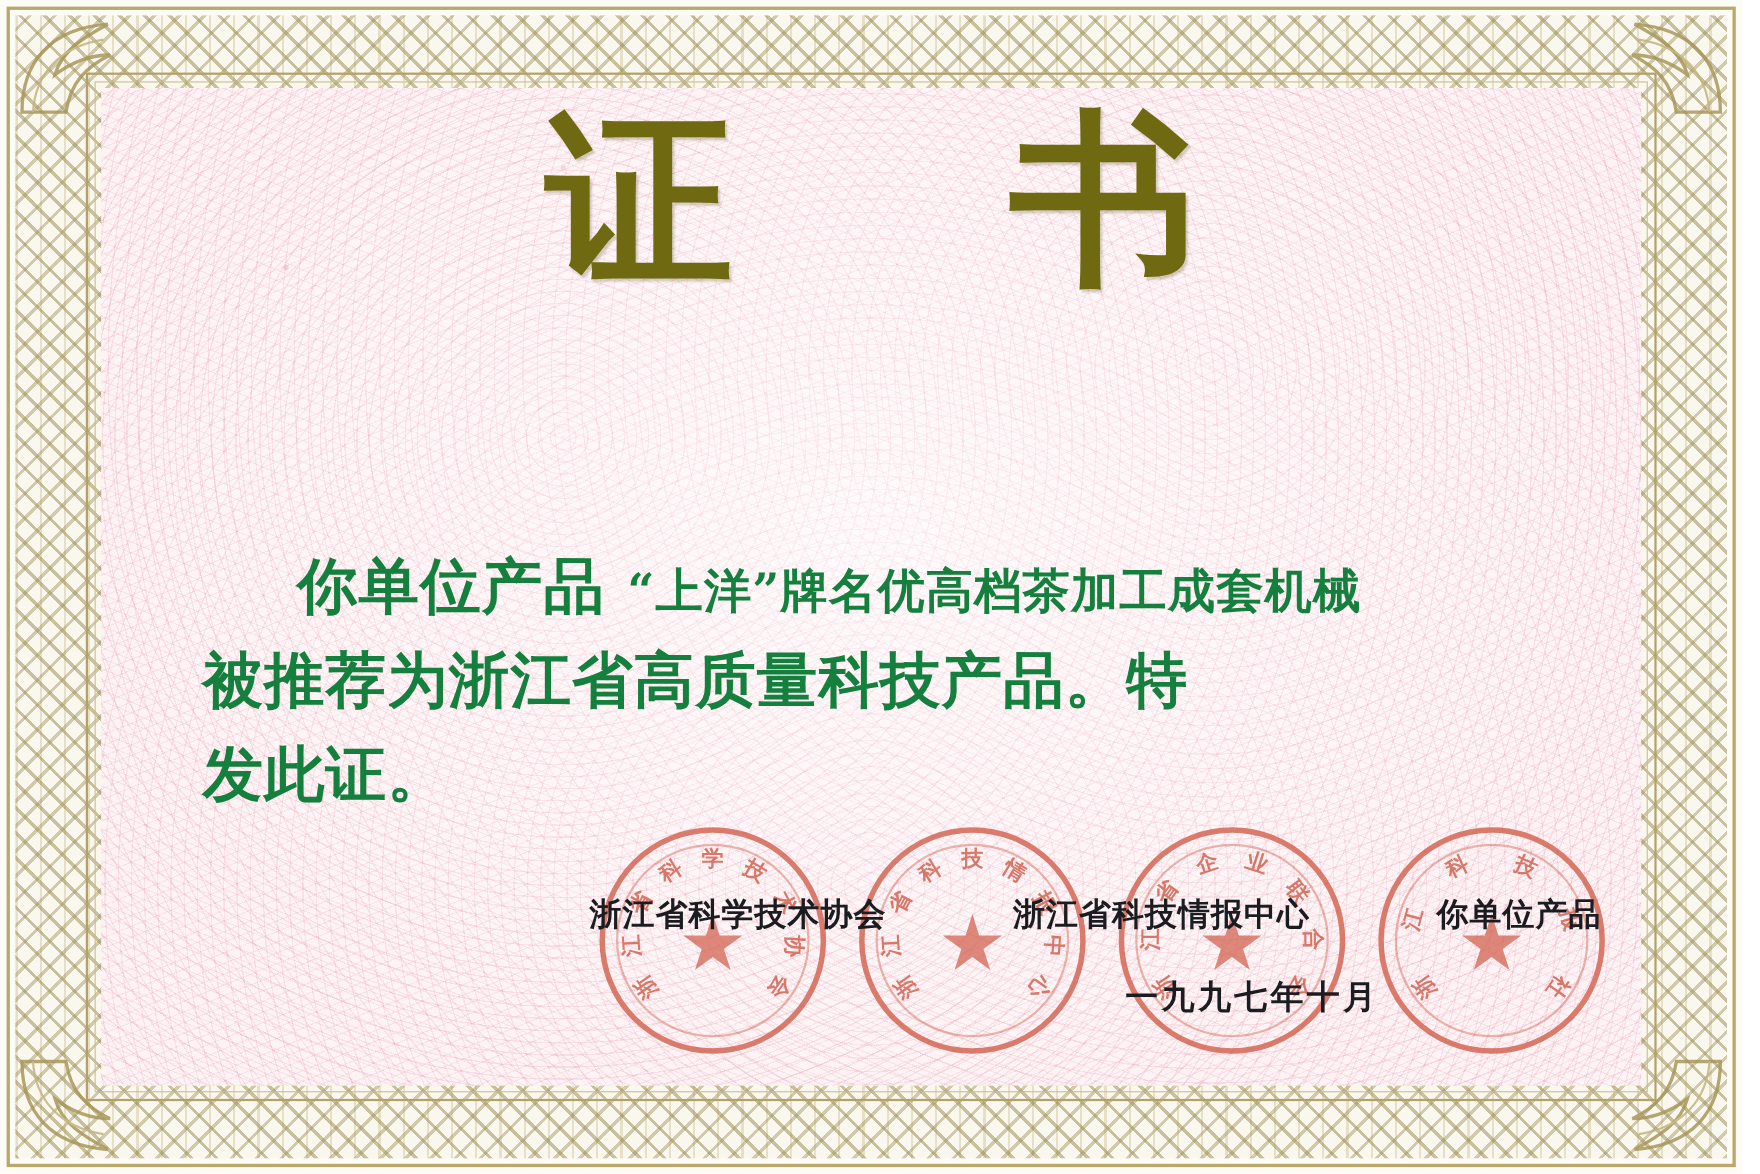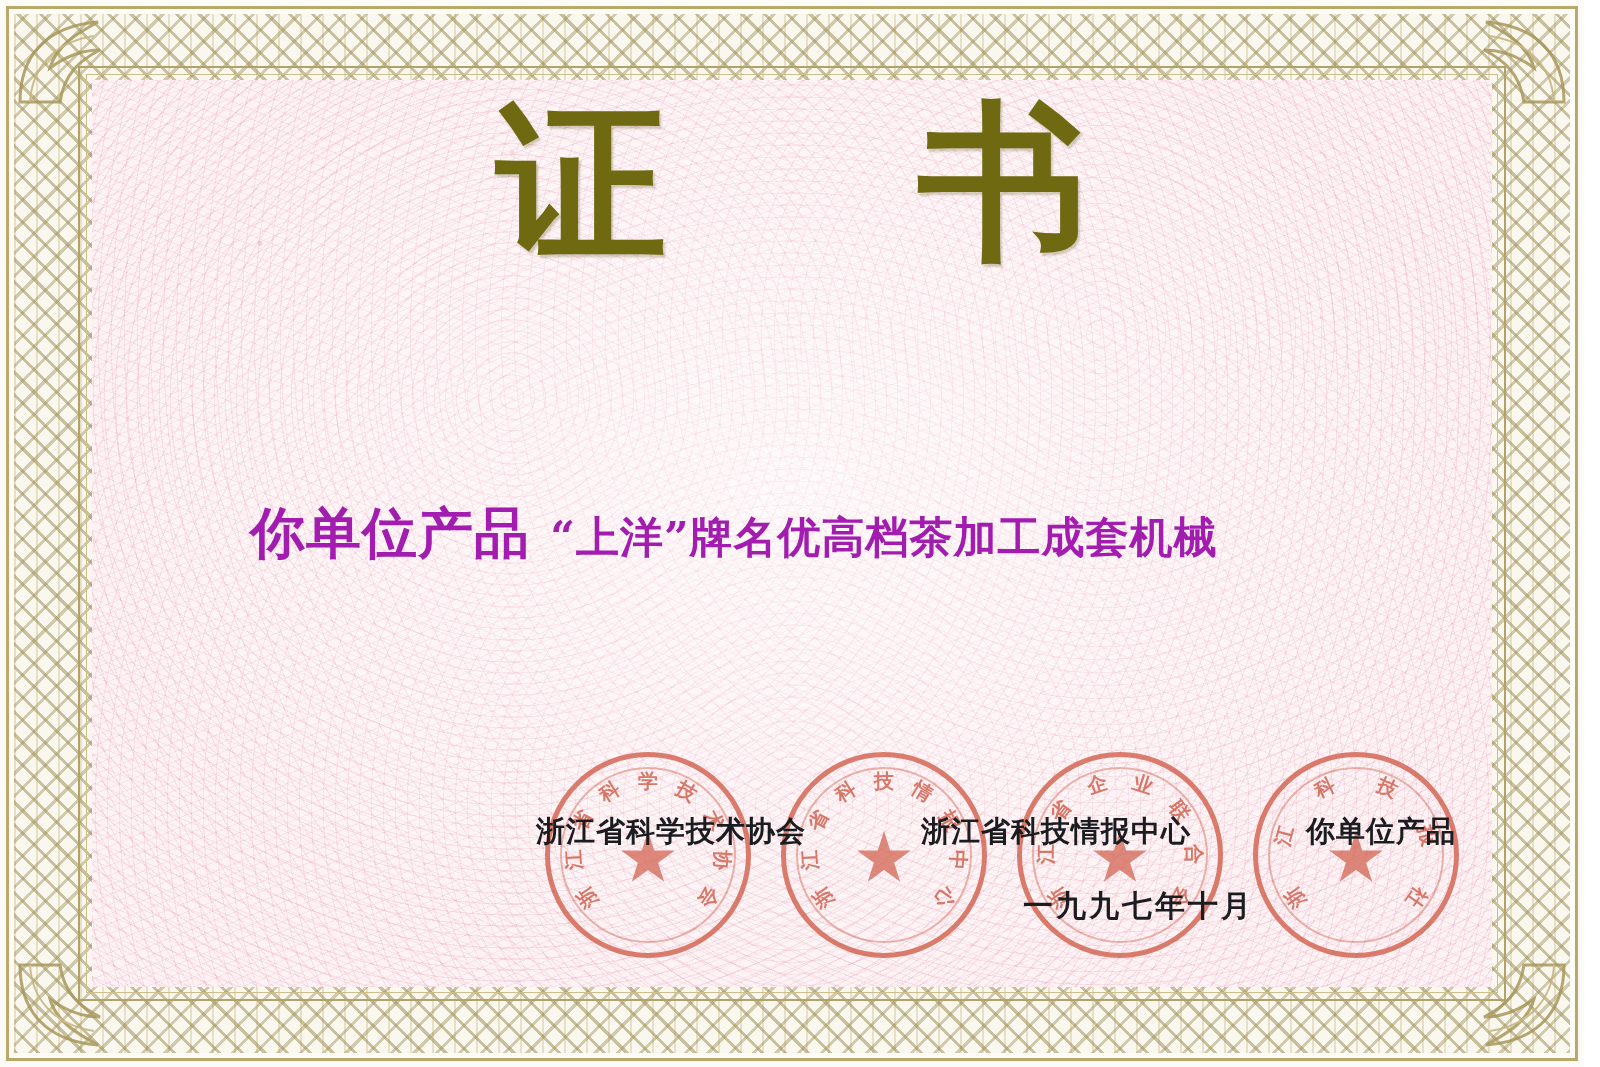--- a/index.html
+++ b/index.html
@@ -139,28 +139,28 @@
     top: 398px;
     font-family: "DejaVu Sans", "Liberation Sans", sans-serif;
     font-size: 50px;
     font-weight: 600;
     color: #14161a;
     letter-spacing: 2px;
   }
 
   .body-text {
     position: absolute;
-    left: 164px;
+    left: 184px;
     right: 150px;
     top: 490px;
     font-family: "DejaVu Serif", "Liberation Serif", serif;
     font-size: 55px;
     font-weight: 700;
     line-height: 1.55;
-    color: #a21caf;
+    color: #15803d;
     letter-spacing: 1px;
   }
   .body-text .lead {
     display: inline-block;
     width: 86px;
   }
   .body-text .small {
     font-size: 43px;
     font-weight: 600;
   }
@@ -280,21 +280,22 @@
   </div>
 
   <div class="content">
 
     <div class="title">证 书</div>
 
 
     <div class="body-text">
       <span class="lead"></span><span>你单位产品</span>
       <span class="small">“上洋”牌名优高档茶加工成套机械</span><br>
-      <br>
+      <span>被推荐为浙江省高质量科技产品。特</span><br>
+      <span>发此证。</span>
     </div>
 
     <div class="seals">
       <div class="seal seal-1">
         <div class="seal-ring"></div>
       <div class="seal-arc-text">
             <span style="transform: translate(-60.6173px, 42.4447px) rotate(-125deg) translate(-50%, -50%);">浙</span>
             <span style="transform: translate(-73.8416px, 4.83983px) rotate(-93.75deg) translate(-50%, -50%);">江</span>
             <span style="transform: translate(-65.6388px, -34.1694px) rotate(-62.5deg) translate(-50%, -50%);">省</span>
             <span style="transform: translate(-38.3892px, -63.2635px) rotate(-31.25deg) translate(-50%, -50%);">科</span>

